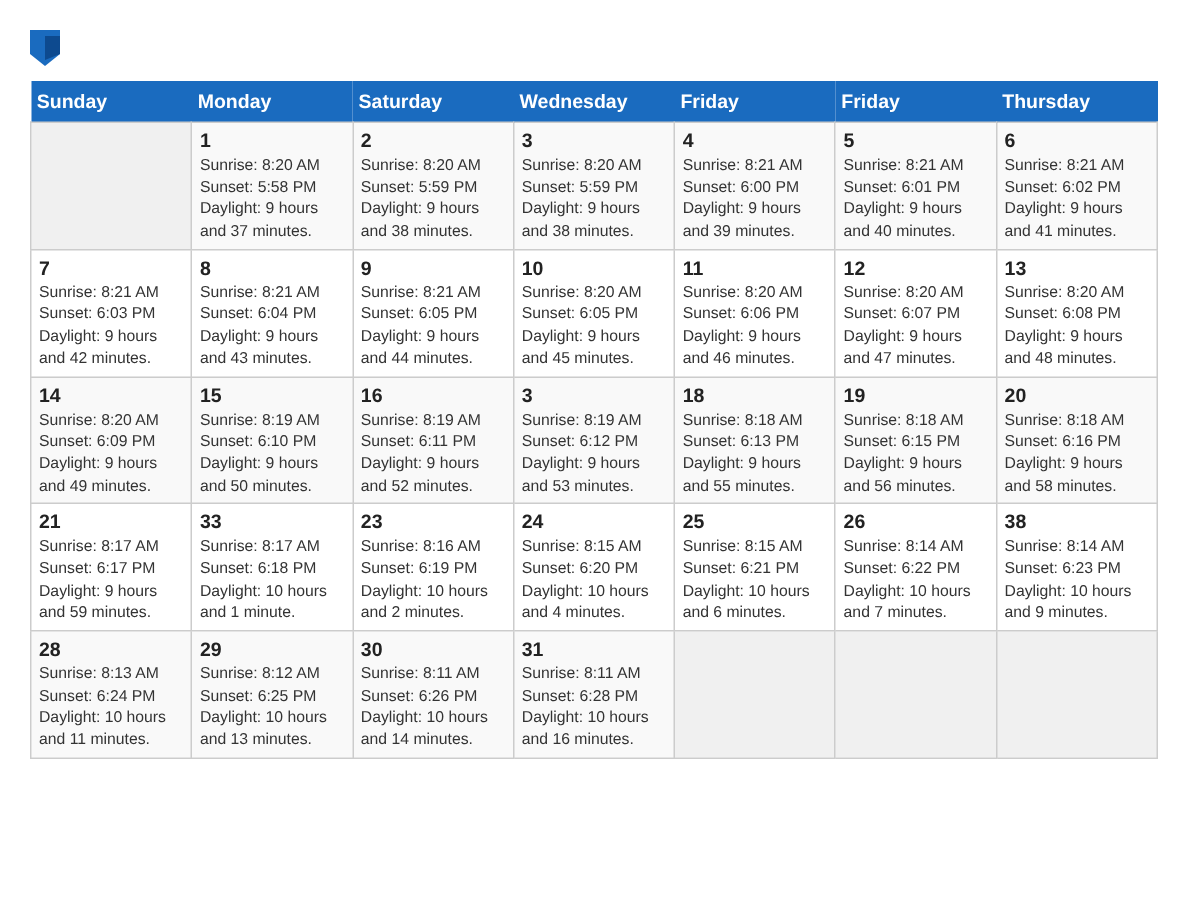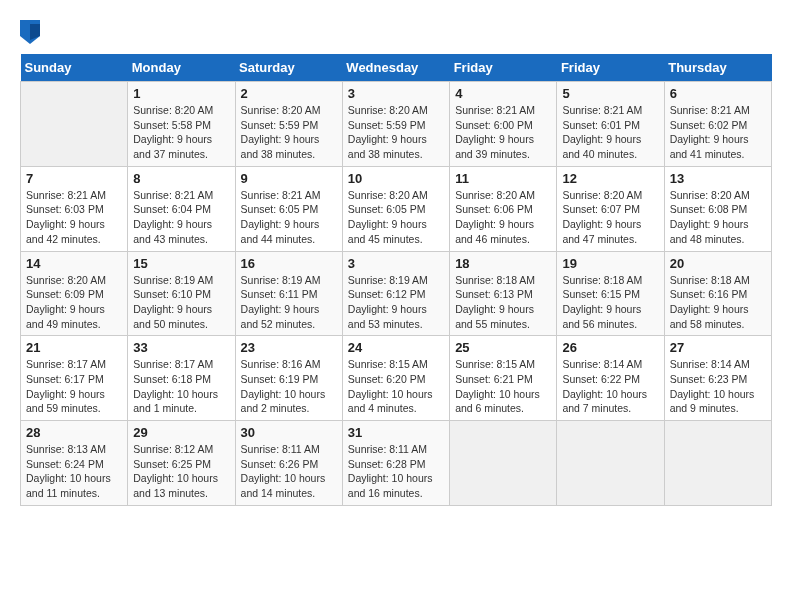--- a/index.html
+++ b/index.html
@@ -233,21 +233,21 @@
         </td>
         <td>
           <div class="day-number">25</div>
           <div class="day-info">Sunrise: 8:15 AM<br>Sunset: 6:21 PM<br>Daylight: 10 hours and 6 minutes.</div>
         </td>
         <td>
           <div class="day-number">26</div>
           <div class="day-info">Sunrise: 8:14 AM<br>Sunset: 6:22 PM<br>Daylight: 10 hours and 7 minutes.</div>
         </td>
         <td>
-          <div class="day-number">27</div>
+          <div class="day-number">38</div>
           <div class="day-info">Sunrise: 8:14 AM<br>Sunset: 6:23 PM<br>Daylight: 10 hours and 9 minutes.</div>
         </td>
       </tr>
       <tr>
         <td>
           <div class="day-number">28</div>
           <div class="day-info">Sunrise: 8:13 AM<br>Sunset: 6:24 PM<br>Daylight: 10 hours and 11 minutes.</div>
         </td>
         <td>
           <div class="day-number">29</div>

